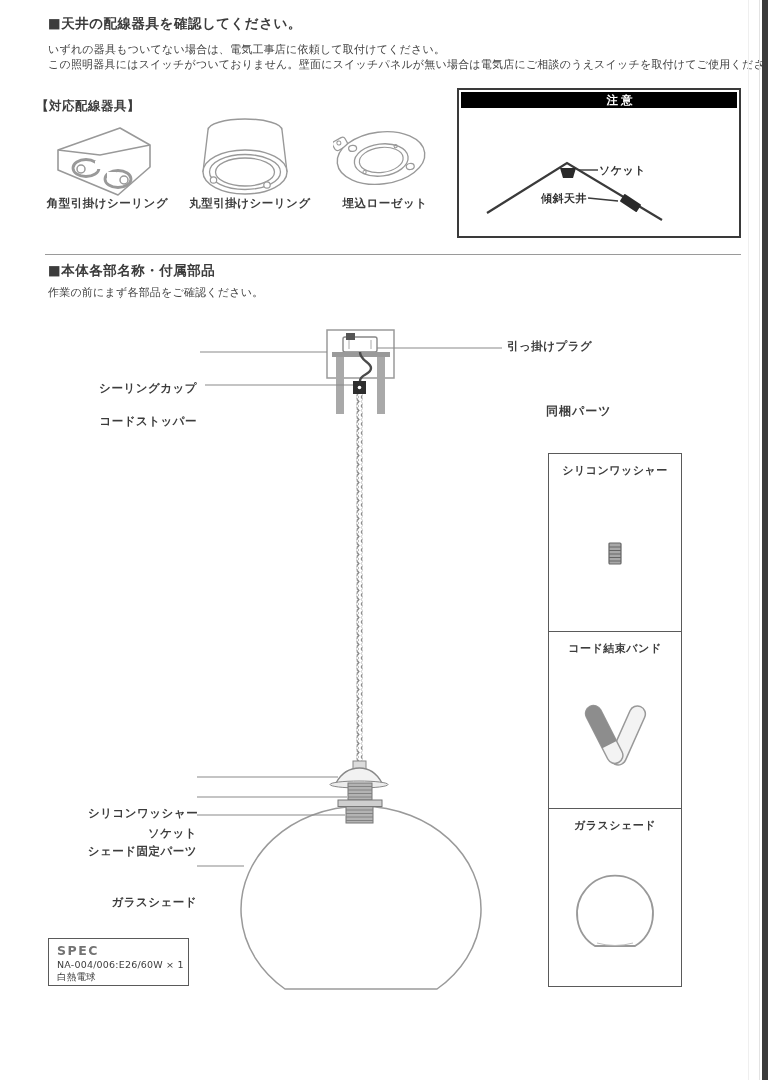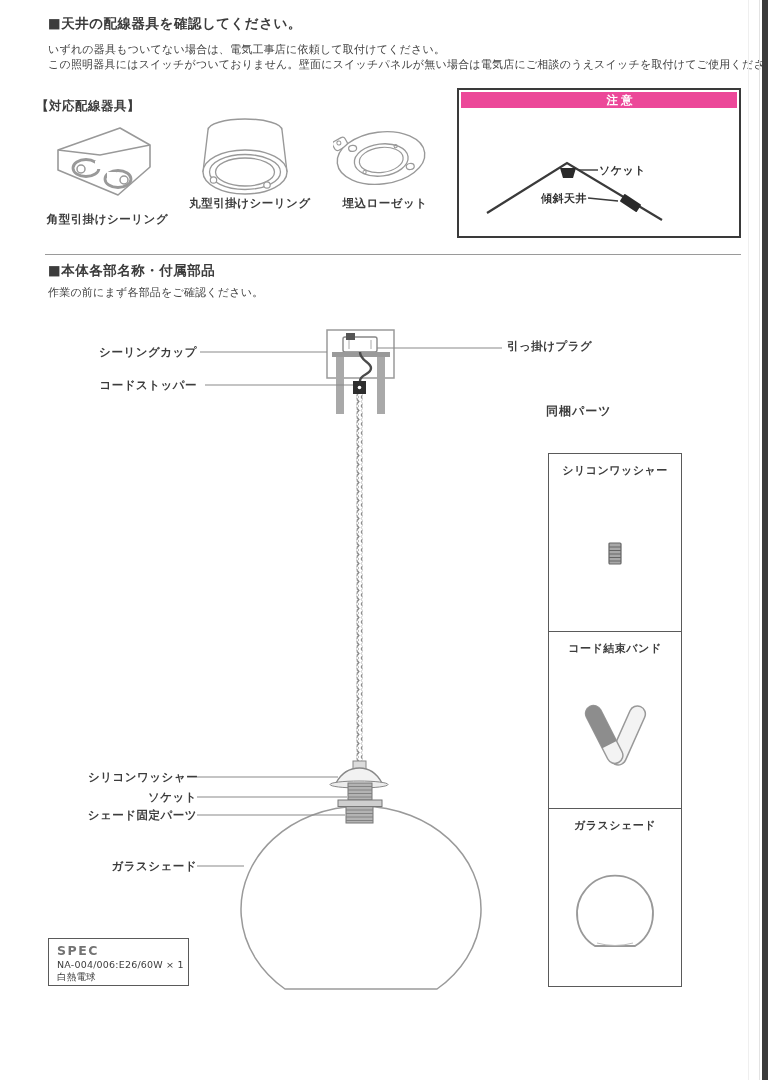--- a/index.html
+++ b/index.html
@@ -9,27 +9,27 @@
     font-family:"DejaVu Sans","Liberation Sans",sans-serif;
     color:#3c3c3c;
     -webkit-font-smoothing:antialiased;
   }
   .abs{position:absolute;}
   .h-main{font-size:13.5px;font-weight:700;letter-spacing:.5px;}
   .body-txt{font-size:11px;font-weight:500;letter-spacing:.2px;line-height:15px;color:#424242;}
   .fix-heading{font-size:12.5px;font-weight:700;letter-spacing:.5px;}
   .fix-label{font-size:11.5px;font-weight:600;letter-spacing:.5px;text-align:center;}
   .pend-label{font-size:11.5px;font-weight:600;letter-spacing:.5px;white-space:nowrap;}
-  .pend-label.r{text-align:right;}
+  .pend-label.r{text-align:right;margin-top:36px;}
   .warn-box{
     left:457px;top:88px;width:284px;height:150px;
     border:2px solid #3a3a3a;background:#fff;box-sizing:border-box;
   }
   .warn-head{
-    margin:2px;height:16px;background:#ec4899;color:#fff;
+    margin:2px;height:16px;background:#000000;color:#fff;
     font-size:11.5px;font-weight:700;letter-spacing:3px;
     display:flex;align-items:center;justify-content:center;padding-left:44px;
   }
   .warn-body{
     padding:2px 6px 0 7px;font-size:11px;font-weight:600;
     letter-spacing:.3px;line-height:15.5px;color:#2f2f2f;
   }
   .warn-lbl{position:absolute;font-size:11px;font-weight:600;letter-spacing:.5px;color:#2f2f2f;white-space:nowrap;}
   .divider{left:45px;top:254px;width:696px;height:0;border-top:1px solid #9a9a9a;}
   .parts-panel{
@@ -63,21 +63,21 @@
 <svg class="abs" style="left:52px;top:115px;" width="112" height="85" viewBox="0 0 112 85">
   <path d="M6,35 L68,13 L98,30 L98,52 L66,80 L6,55 Z" fill="#fff" stroke="#999" stroke-width="1.6" stroke-linejoin="round"></path>
   <path d="M6,35 L48,40 L98,30" fill="none" stroke="#999" stroke-width="1.3"></path>
   <ellipse cx="34" cy="53" rx="13" ry="8.5" fill="none" stroke="#999" stroke-width="2.8"></ellipse>
   <rect x="43" y="46" width="9" height="8" fill="#fff"></rect>
   <circle cx="29" cy="54" r="4" fill="#fff" stroke="#999" stroke-width="1.5"></circle>
   <ellipse cx="66" cy="64" rx="13" ry="8.5" fill="none" stroke="#999" stroke-width="2.8"></ellipse>
   <rect x="55" y="57" width="9" height="8" fill="#fff"></rect>
   <circle cx="72" cy="65" r="4" fill="#fff" stroke="#999" stroke-width="1.5"></circle>
 </svg>
-<div class="abs fix-label" style="left:45px;top:212px;width:125px;">角型引掛けシーリング</div>
+<div class="abs fix-label" style="left:45px;top:196px;width:125px;">角型引掛けシーリング</div>
 
 <svg class="abs" style="left:198px;top:112px;" width="100" height="84" viewBox="0 0 100 84">
   <path d="M10,18 A37,11 0 1 1 84,18" fill="#fff" stroke="#999" stroke-width="1.4"></path>
   <path d="M10,18 L5,60 M84,18 L89,60" stroke="#999" stroke-width="1.4"></path>
   <ellipse cx="47" cy="60" rx="42" ry="22" fill="#fff" stroke="#999" stroke-width="1.4"></ellipse>
   <ellipse cx="47" cy="60" rx="35.5" ry="17.5" fill="none" stroke="#999" stroke-width="1.3"></ellipse>
   <ellipse cx="47" cy="60" rx="29.5" ry="14" fill="none" stroke="#999" stroke-width="1.3"></ellipse>
   <circle cx="15.5" cy="68" r="3.2" fill="#fff" stroke="#999" stroke-width="1.2"></circle>
   <circle cx="69" cy="73" r="3.2" fill="#fff" stroke="#999" stroke-width="1.2"></circle>
 </svg>

